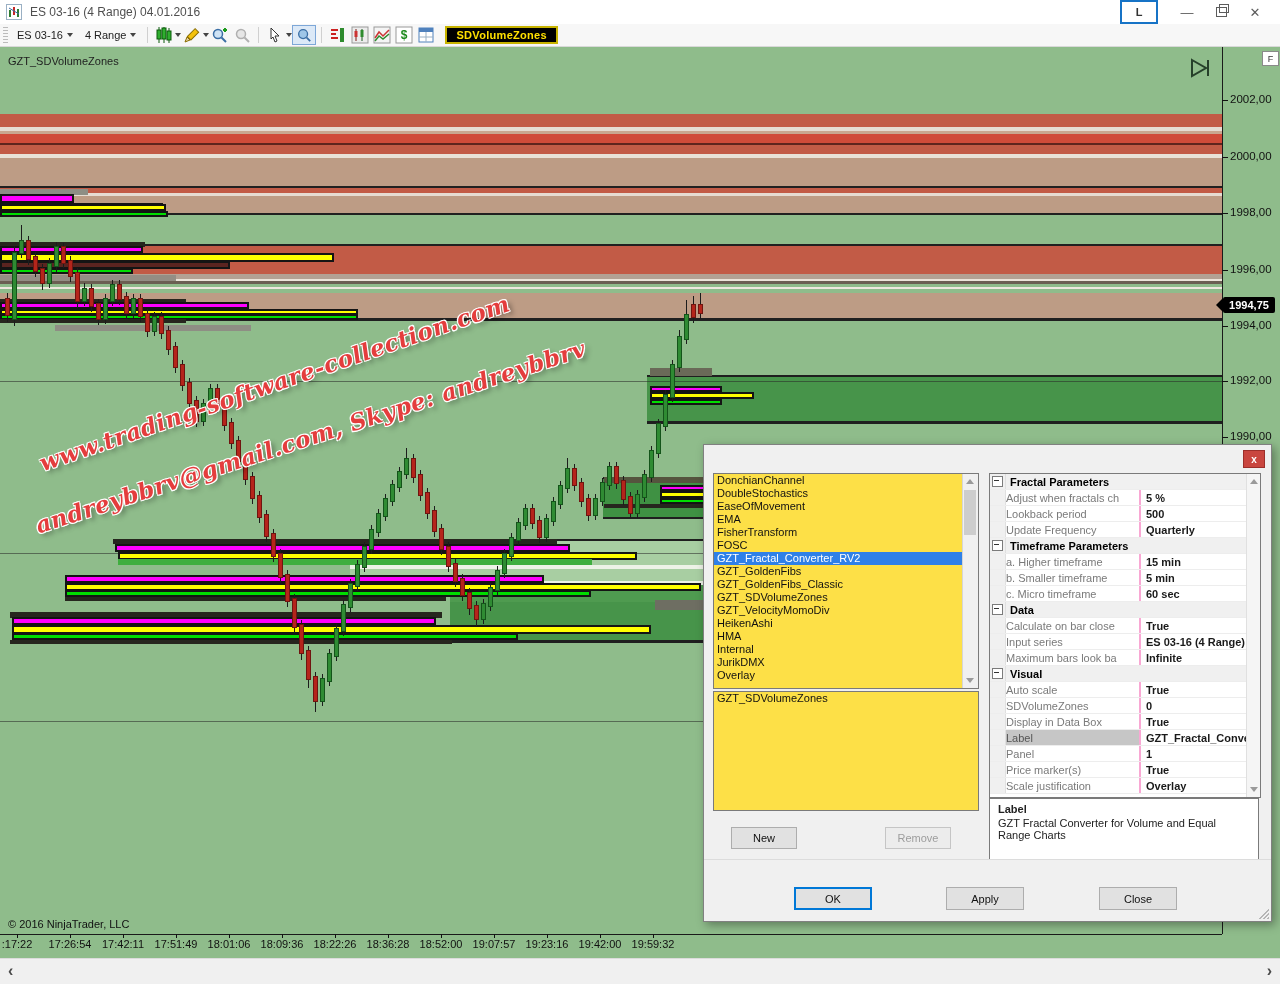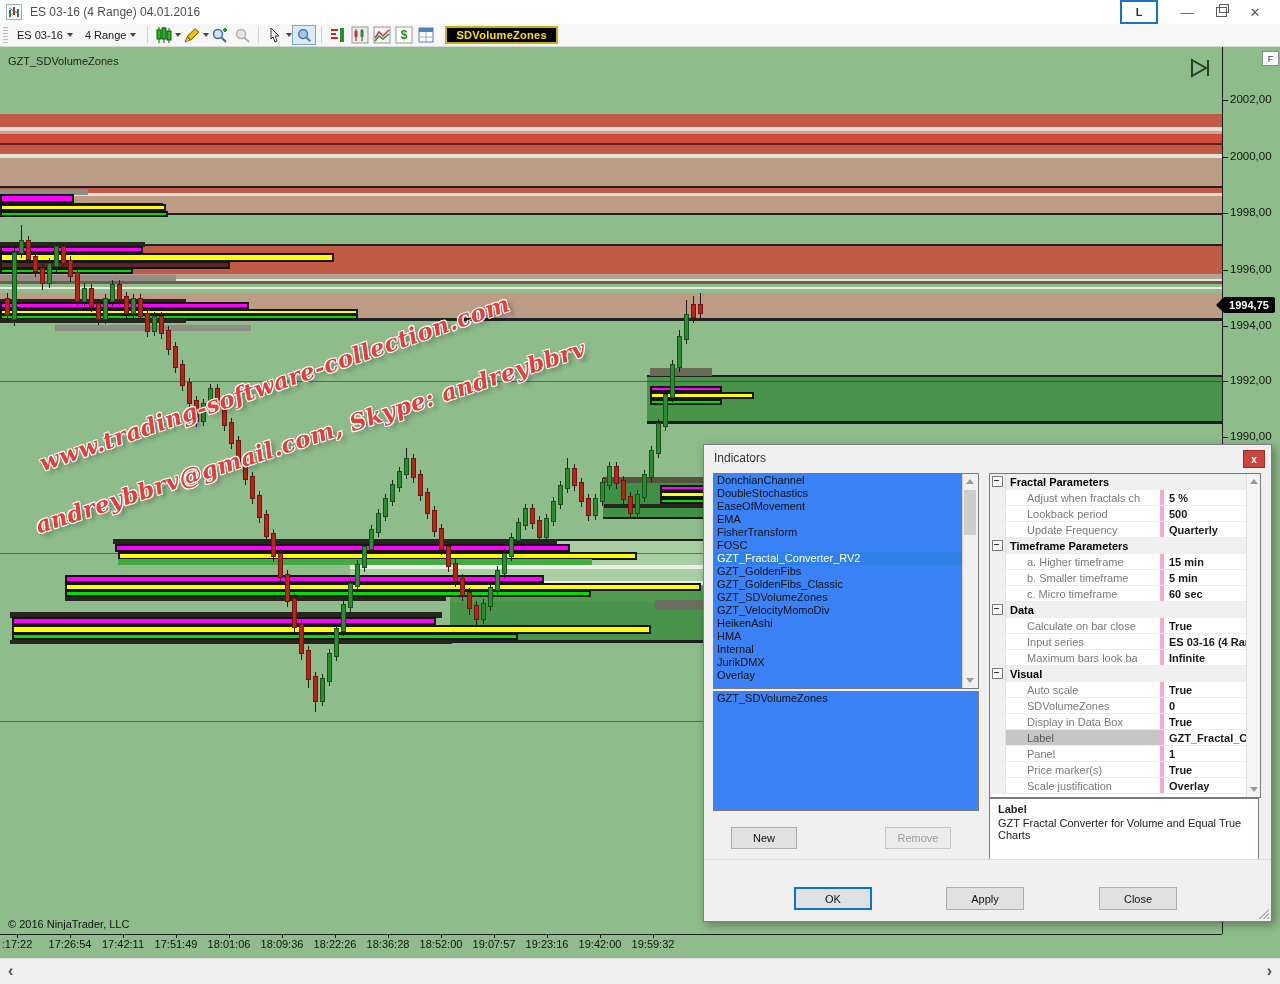--- a/index.html
+++ b/index.html
@@ -63,34 +63,34 @@
   #wm1{left:40px;top:450px;transform:rotate(-19deg)}
   #wm2{left:36px;top:512px;transform:rotate(-18deg)}
 
   
   #dialog{position:absolute;left:703px;top:444px;width:567px;height:476px;background:#f0f0f0;
           border:1px solid #808080;box-shadow:3px 3px 9px rgba(0,0,0,.35);z-index:5;font-size:11px}
   #dlg-title{position:absolute;left:0;top:0;width:100%;height:26px;display:flex;align-items:center}
   #dlg-title span{margin-left:10px;font-size:12px;color:#333}
   #dlg-close{position:absolute;right:6px;top:5px;width:20px;height:16px;background:#c9463f;color:#fff;
              font-weight:bold;font-size:10px;display:flex;align-items:center;justify-content:center;border:1px solid #9c2f2a}
-  .listbox{position:absolute;background:#3b82f6;border:1px solid #7a7a7a;overflow:hidden}
+  .listbox{position:absolute;background:#fde047;border:1px solid #7a7a7a;overflow:hidden}
   #ind-list{left:9px;top:28px;width:264px;height:214px}
   #sel-list{left:9px;top:246px;width:264px;height:118px}
   .litem{height:13px;line-height:13px;padding-left:3px;color:#111;white-space:nowrap}
   .litem.sel{background:#2f80e8;color:#fff}
   .sbar{position:absolute;right:0;top:0;width:15px;height:100%;background:#f0f0f0;border-left:1px solid #d5d5d5}
   .sbtn{position:absolute;left:0;width:14px;height:15px;display:flex;align-items:center;justify-content:center}
   .tri-up{width:0;height:0;border-left:4px solid transparent;border-right:4px solid transparent;border-bottom:5px solid #9a9a9a}
   .tri-dn{width:0;height:0;border-left:4px solid transparent;border-right:4px solid transparent;border-top:5px solid #9a9a9a}
   #list-thumb{position:absolute;left:1px;top:16px;width:12px;height:45px;background:#cdcdcd}
   #prop-grid{position:absolute;left:285px;top:28px;width:270px;height:323px;background:#fff;border:1px solid #7a7a7a;overflow:hidden}
   .prow{display:flex;height:16px;line-height:16px;border-bottom:1px solid #ededed;box-sizing:border-box}
   .prow .gut{width:15px;background:#f0f0f0;border-right:1px solid #e0e0e0;flex:none;display:flex;align-items:center;justify-content:center}
-  .prow .lab{width:133px;flex:none;color:#7a7a7a;padding-left:21px;border-right:4px solid #f9a8d4;
+  .prow .lab{width:133px;flex:none;color:#7a7a7a;padding-left:0;border-right:2px solid #f9a8d4;
              white-space:nowrap;overflow:hidden}
   .prow .val{flex:1;font-weight:bold;color:#1a1a1a;padding-left:5px;white-space:nowrap;overflow:hidden}
   .prow.hdr{background:#f0f0f0;font-weight:bold;color:#000}
   .prow.hdr .htext{padding-left:4px}
   .prow.selrow .lab{background:#c6c6c6;color:#555}
   .minusbox{width:9px;height:9px;border:1px solid #7b7b7b;background:#fff;position:relative}
   .minusbox:before{content:"";position:absolute;left:1px;top:3px;width:5px;height:1px;background:#333}
   #grid-sbar{position:absolute;right:0;top:0;width:13px;height:100%;background:#f5f5f5;border-left:1px solid #e0e0e0}
   #help-box{position:absolute;left:285px;top:353px;width:270px;height:62px;background:#fff;border:1px solid #7a7a7a;
             box-sizing:border-box;padding:4px 8px;color:#222}
@@ -579,23 +579,20 @@
       <rect x="2" y="2" width="14" height="14" fill="#fff" stroke="#4f81bd"></rect>
       <rect x="2" y="2" width="14" height="4" fill="#4f81bd"></rect>
       <line x1="9" y1="6" x2="9" y2="16" stroke="#9ab0c4"></line>
       <line x1="2" y1="11" x2="16" y2="11" stroke="#9ab0c4"></line>
     </svg>
   </div>
   <div id="sdvz-btn">SDVolumeZones</div>
 </div>
 
 <div id="dialog">
-  <div id="dlg-title">
-    <span>Indicators</span>
-  </div>
   <div id="dlg-close">x</div>
 
   <div id="ind-list" class="listbox">
     <div id="ind-items" style="margin-right:15px">
         <div class="litem">DonchianChannel</div>
         <div class="litem">DoubleStochastics</div>
         <div class="litem">EaseOfMovement</div>
         <div class="litem">EMA</div>
         <div class="litem">FisherTransform</div>
         <div class="litem">FOSC</div>
@@ -742,21 +739,21 @@
           <span class="tri-up"></span>
         </div>
       <div class="sbtn" style="bottom:0">
           <span class="tri-dn"></span>
         </div>
     </div>
   </div>
 
   <div id="help-box">
     <div class="htitle">Label</div>
-    <div>GZT Fractal Converter for Volume and Equal True Charts</div>
+    <div>GZT Fractal Converter for Volume and Equal Range Charts</div>
   </div>
 
   <div id="dlg-divider"></div>
   <div class="btn" id="btn-ok">OK</div>
   <div class="btn" id="btn-apply">Apply</div>
   <div class="btn" id="btn-close">Close</div>
   <div id="dlg-grip"></div>
 </div>
 
 <div id="hscroll">

